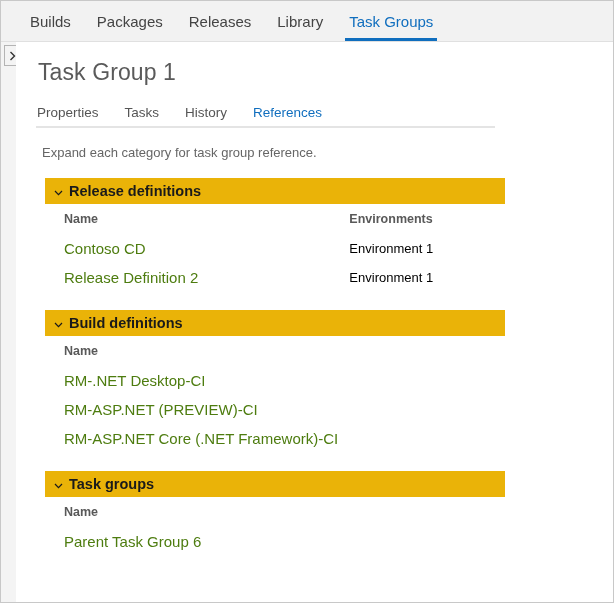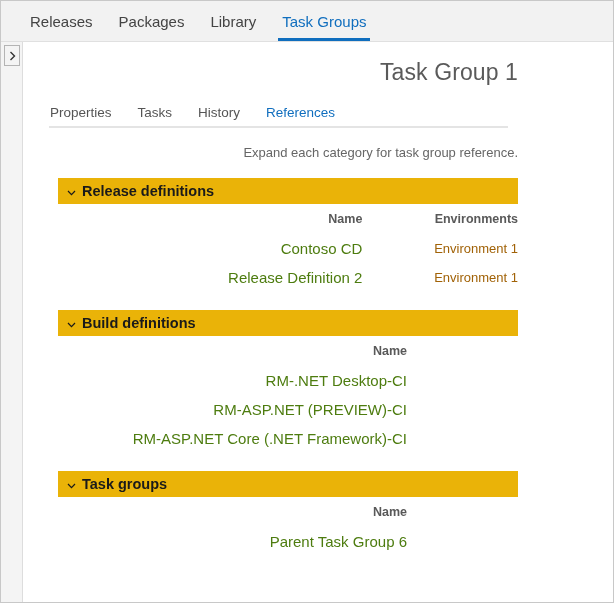--- a/index.html
+++ b/index.html
@@ -78,27 +78,26 @@
     display: flex;
     align-items: center;
     justify-content: center;
     cursor: pointer;
   }
   .rail-toggle svg { display: block; }
 
   
   .content {
     position: absolute;
-    left: 28px; top: 41px;
+    left: 15px; top: 41px;
     width: 489px;
     height: 561px;
     background: #ffffff;
     box-sizing: border-box;
     overflow: hidden;
-    text-align: right;
   }
   .page-title {
     font-size: 23px;
     font-weight: 400;
     color: #5a5a5a;
     margin: 0;
     padding: 17px 0 0 22px;
     letter-spacing: 0.1px;
   }
 
@@ -187,31 +186,32 @@
     color: #595959;
   }
   .cell-link {
     font-size: 15px;
     color: #4d7c0f;
     cursor: pointer;
     text-decoration: none;
   }
   .cell-text {
     font-size: 13px;
-    color: #a16207;
+    color: #000000;
   }
 </style>
 </head>
 <body>
 
 <div class="app">
 
   <div class="topnav">
+      <div class="topnav-item">Builds</div>
+      <div class="topnav-item">Packages</div>
       <div class="topnav-item">Releases</div>
-      <div class="topnav-item">Packages</div>
       <div class="topnav-item">Library</div>
       <div class="topnav-item active">Task Groups</div>
     </div>
 
   <div class="rail">
     <div class="rail-toggle">
       <span>
         <svg width="7" height="10" viewBox="0 0 7 10">
           <polyline points="1.5,1 5.5,5 1.5,9" fill="none" stroke="#333333" stroke-width="1.4"></polyline>
         </svg>

